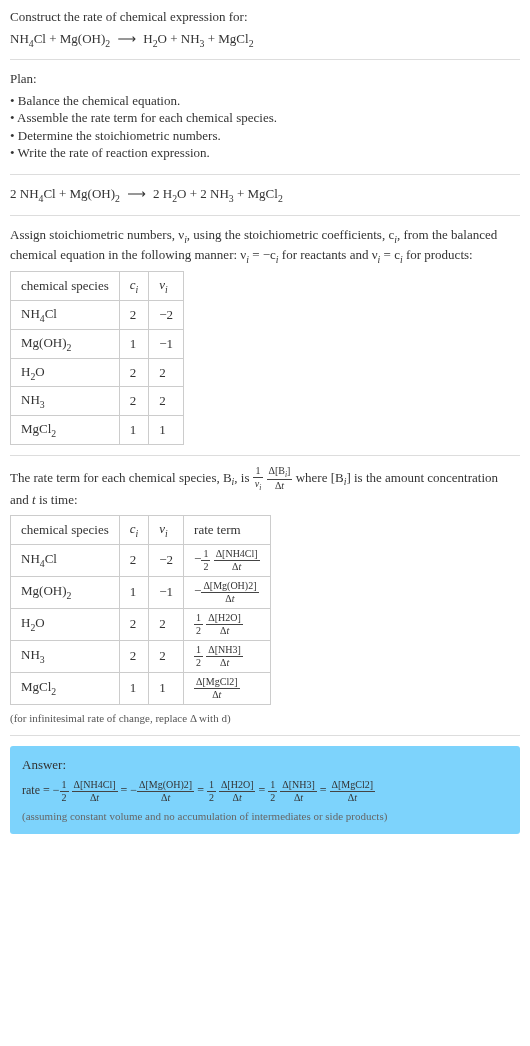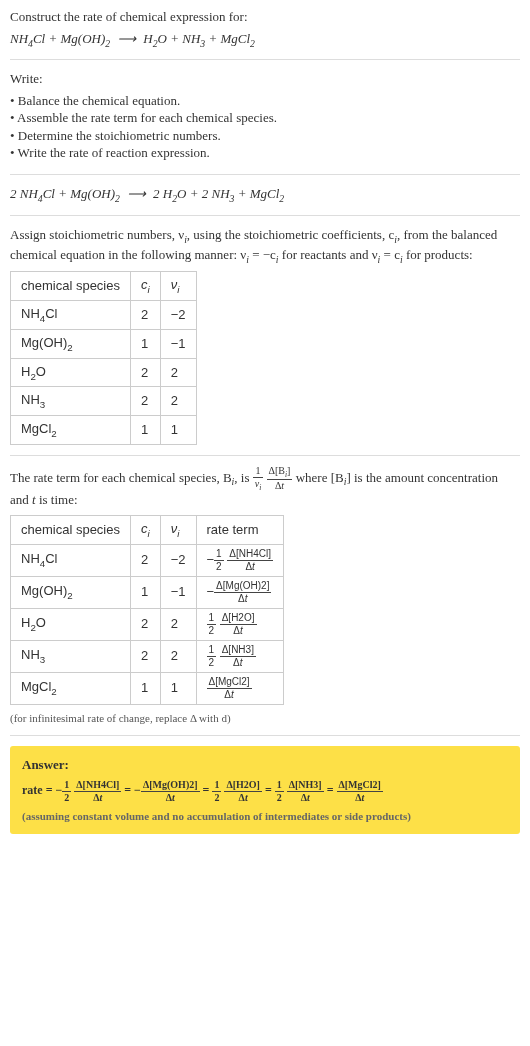--- a/index.html
+++ b/index.html
@@ -17,21 +17,20 @@
     box-sizing: border-box;
   }
   hr.sep {
     border: none;
     border-top: 1px solid #ddd;
     margin: 10px 0;
   }
   .equation {
     margin: 4px 0 6px 0;
     font-family: Georgia, serif;
-    font-style: italic;
   }
   .arrow {
     display: inline-block;
     margin: 0 4px;
   }
   .plan ul {
     list-style: none;
     padding: 0;
     margin: 4px 0 12px 0;
   }
@@ -40,21 +39,21 @@
   }
   table.stoich {
     border-collapse: collapse;
     margin: 6px 0;
   }
   table.stoich th, table.stoich td {
     border: 1px solid #ccc;
     padding: 4px 10px;
     text-align: left;
     font-weight: normal;
-    font-family: Liberation Sans, sans-serif;
+    font-family: Liberation Serif, serif;
     font-size: 13px;
     background: #fff;
   }
   table.stoich th {
     color: #333;
   }
   .frac {
     display: inline-block;
     text-align: center;
     vertical-align: middle;
@@ -69,25 +68,24 @@
   .frac .den {
     display: block;
     padding: 1px 2px 0 2px;
   }
   .small {
     font-size: 11px;
     color: #555;
   }
   sub { font-size: 0.75em; }
   .answer-box {
-    background: #fde047;
+    background: #7dd3fc;
     border-radius: 3px;
     padding: 10px 12px;
     margin-top: 8px;
-    font-weight: bold;
   }
   .answer-box .ans-title {
     margin-bottom: 6px;
   }
   .rate-line {
     font-size: 12px;
     white-space: nowrap;
   }
   .note {
     font-size: 11px;
@@ -112,21 +110,21 @@
       <span class="arrow">⟶</span>
       <span><span>H</span><sub>2</sub><span>O</span></span>
       + <span><span>NH</span><sub>3</sub></span>
       + <span><span>MgCl</span><sub>2</sub></span>
     </div>
   </div>
 
   <hr class="sep">
 
   <div class="plan">
-    <div>Write:</div>
+    <div>Plan:</div>
     <ul>
       <li>Balance the chemical equation.</li>
       <li>Assemble the rate term for each chemical species.</li>
       <li>Determine the stoichiometric numbers.</li>
       <li>Write the rate of reaction expression.</li>
     </ul>
   </div>
 
   <hr class="sep">
 

